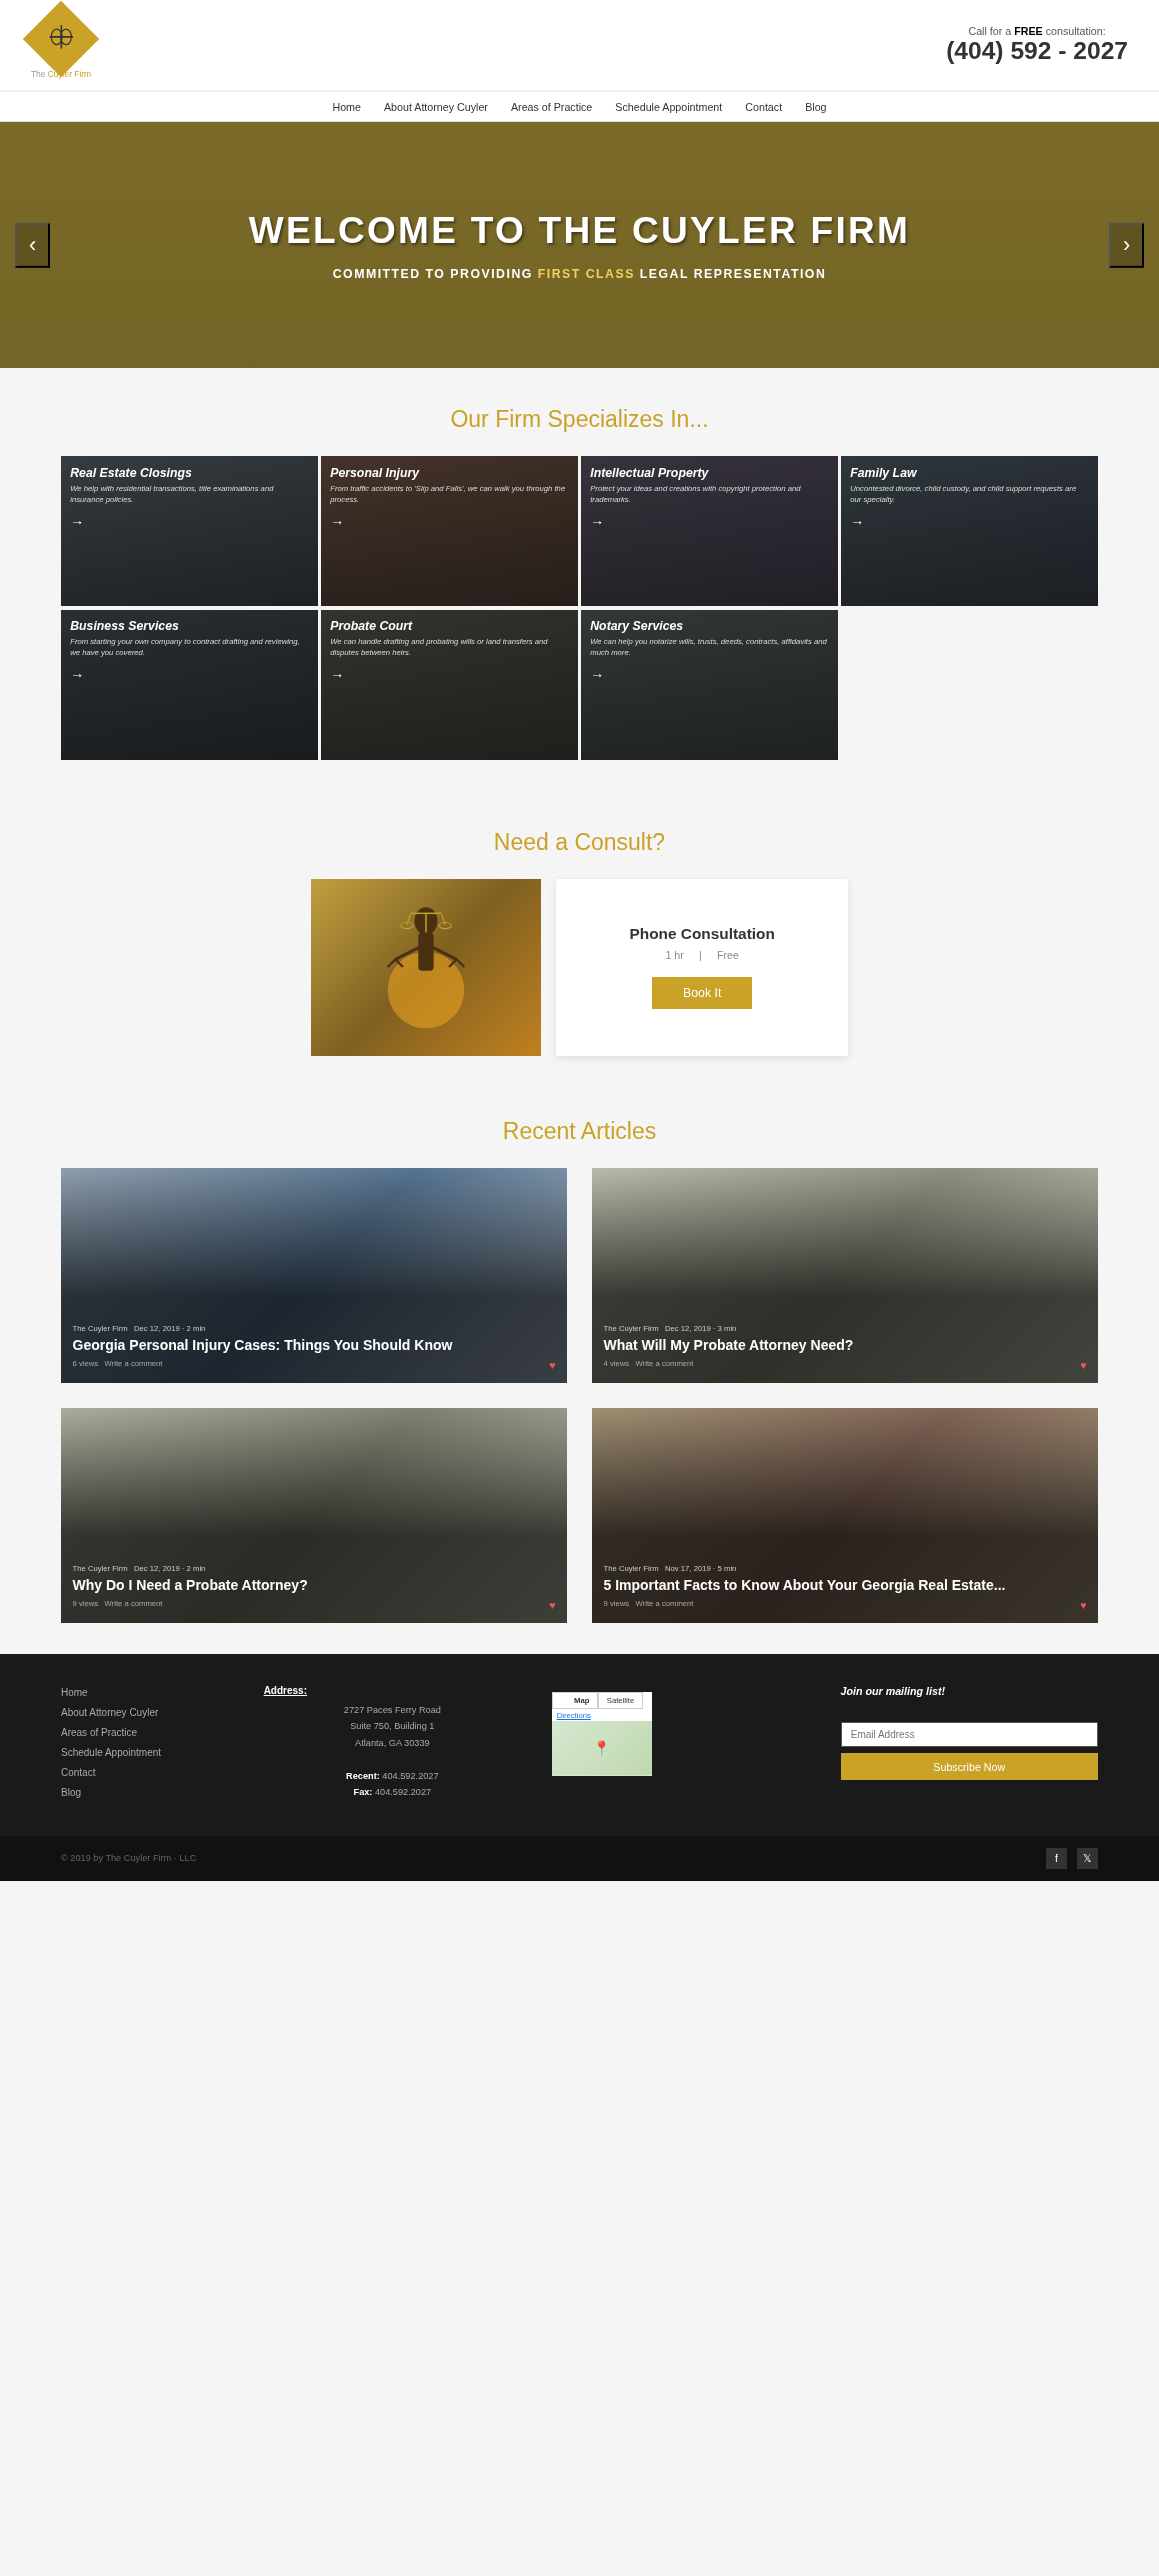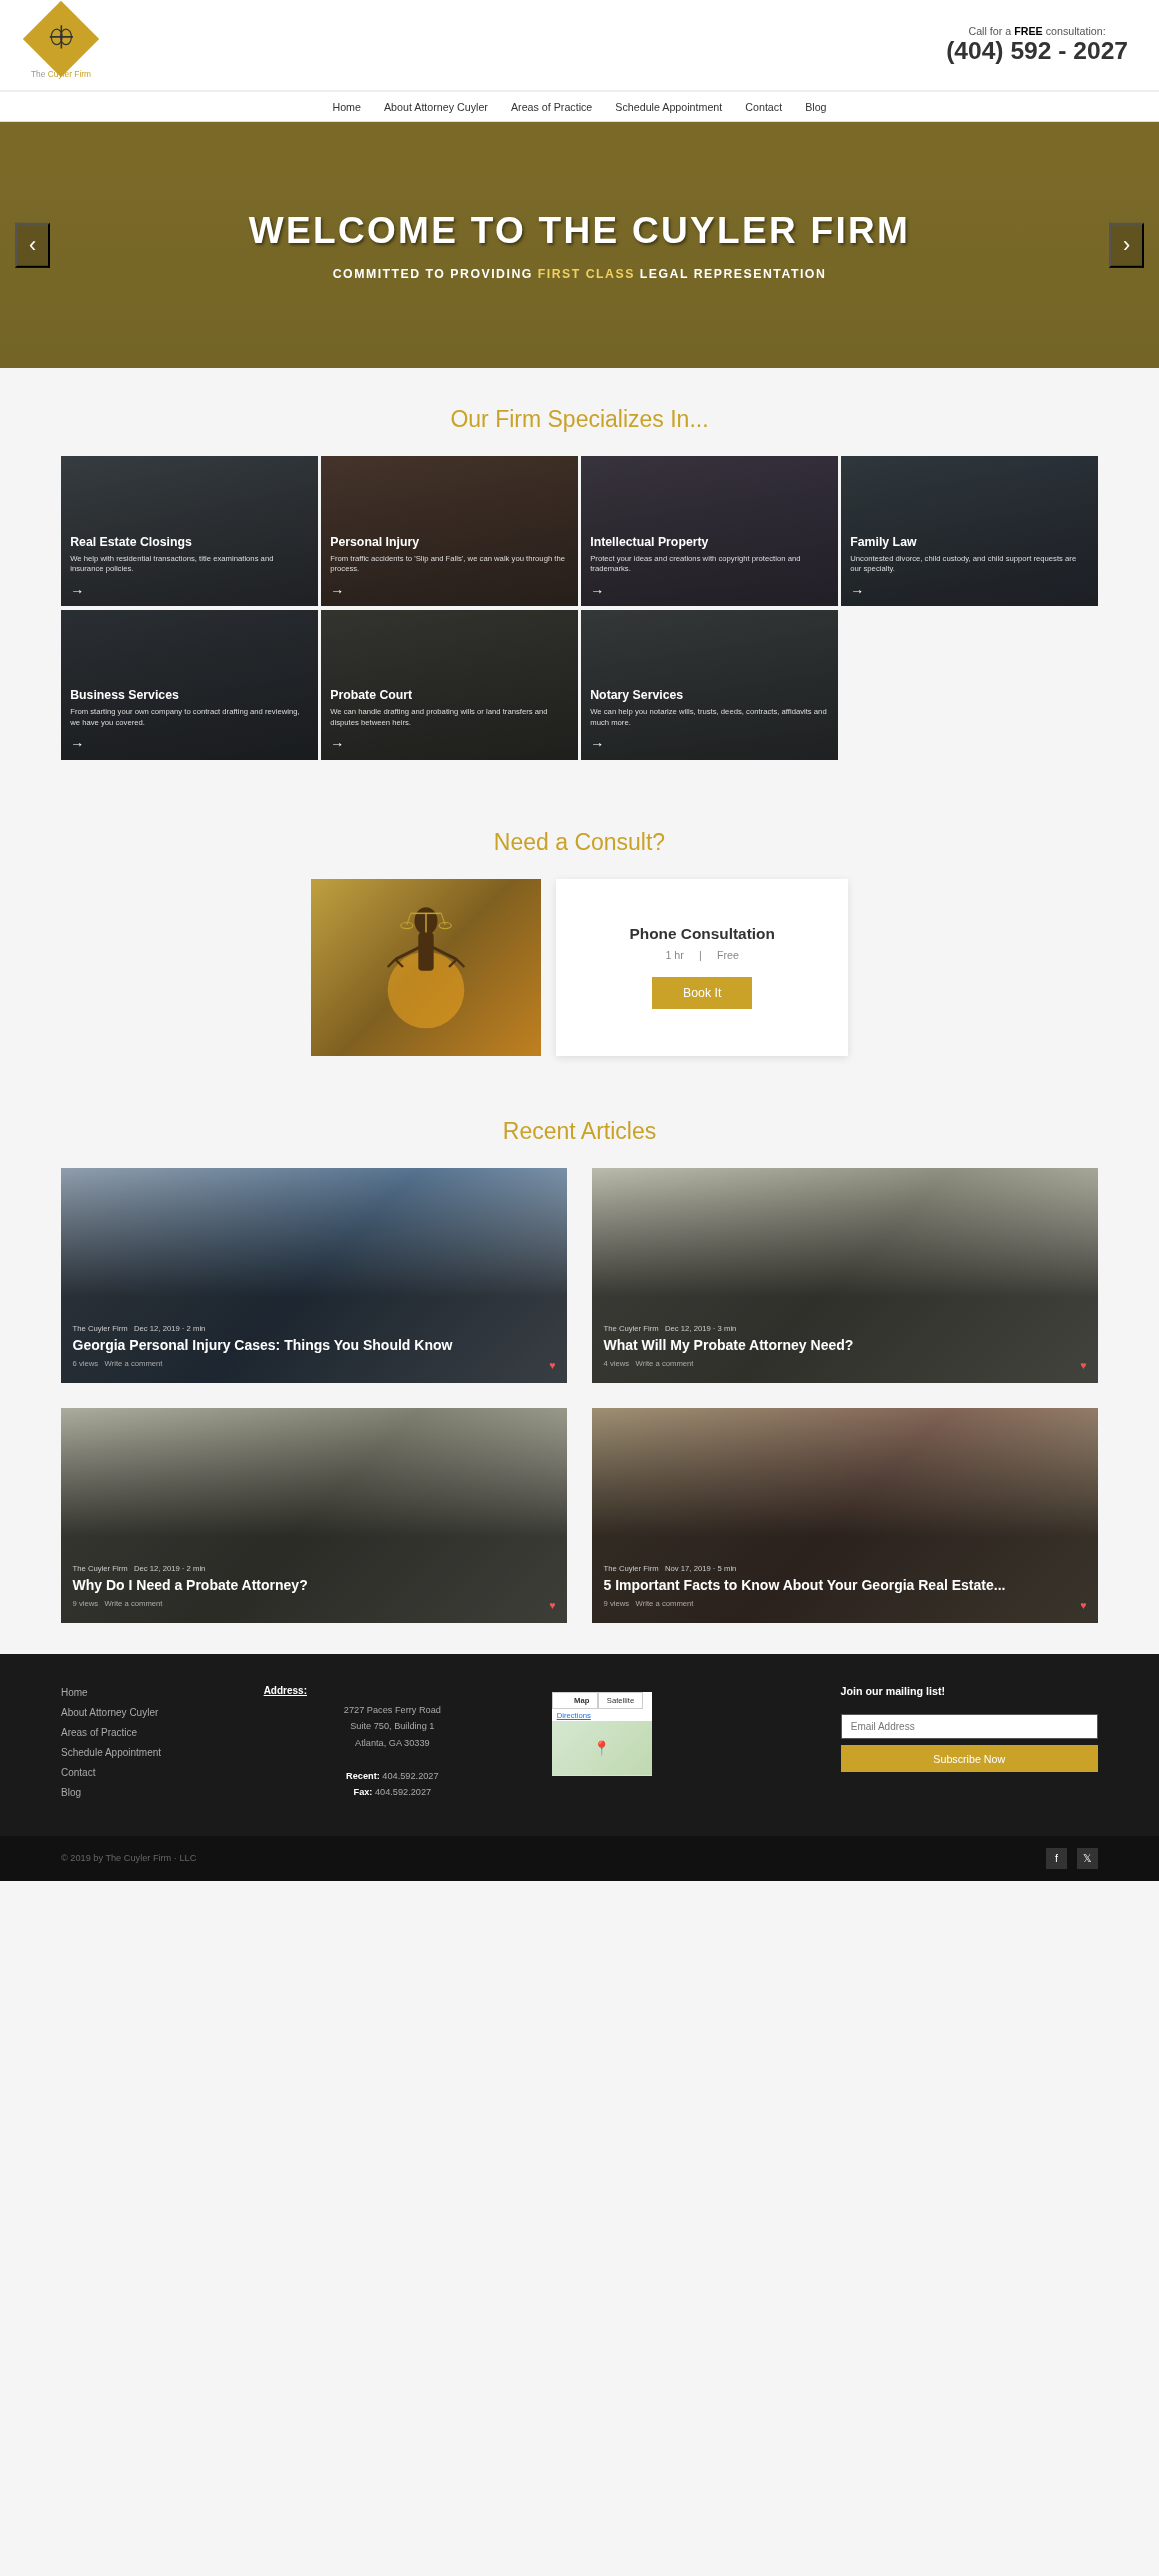--- a/index.html
+++ b/index.html
@@ -31,21 +31,21 @@
     .hero-arrow { position: absolute; top: 50%; transform: translateY(-50%); color: #fff; font-size: 21.5px; cursor: pointer; background: rgba(0,0,0,0.2); padding: 7.7px 11.5px; }
     .hero-arrow-left { left: 15.4px; }
     .hero-arrow-right { right: 15.4px; }
 
     
     .section { padding: 38px 61px; background: #f5f5f5; }
     .section-title { text-align: center; color: #c9a227; font-size: 23px; margin-bottom: 23px; font-weight: normal; }
 
     .services-grid { display: grid; grid-template-columns: repeat(4, 1fr); gap: 3.1px; margin-bottom: 3.1px; }
     .services-grid-2 { display: grid; grid-template-columns: repeat(4, 1fr); gap: 3.1px; }
-    .service-card { position: relative; height: 150px; overflow: hidden; background: #555; display: flex; flex-direction: column; justify-content: flex-end; padding: 9.2px; cursor: pointer; }
+    .service-card { position: relative; height: 150px; overflow: hidden; background: #555; display: flex; flex-direction: column; justify-content: flex-start; padding: 9.2px; cursor: pointer; font-style: italic; }
     .service-card-bg { position: absolute; inset: 0; background: rgba(0,0,0,0.45); }
     .service-card-content { position: relative; z-index: 1; }
     .service-card h3 { color: #fff; font-size: 12.3px; font-weight: bold; margin-bottom: 4.6px; }
     .service-card p { color: #ddd; font-size: 7.7px; line-height: 1.4; margin-bottom: 6.1px; }
     .service-arrow { color: #fff; font-size: 14px; }
 
     
     .card-real-estate { background: linear-gradient(rgba(60,60,60,0.5), rgba(40,40,40,0.7)), linear-gradient(135deg, #8ba0b0, #607080); }
     .card-personal-injury { background: linear-gradient(rgba(60,60,60,0.5), rgba(40,40,40,0.7)), linear-gradient(135deg, #c08060, #906040); }
     .card-intellectual { background: linear-gradient(rgba(60,60,60,0.5), rgba(40,40,40,0.7)), linear-gradient(135deg, #9080a0, #706090); }
@@ -92,21 +92,21 @@
     .footer-address h4 { color: #fff; font-size: 10px; margin-bottom: 6.1px; text-decoration: underline; }
     .footer-address p { font-size: 9.2px; line-height: 1.8; color: #aaa; text-align: center; }
     .footer-address strong { color: #fff; }
     .footer-map { width: 100px; height: 84px; background: #e0e0d0; position: relative; overflow: hidden; margin-top: 7.7px; }
     .footer-map-tabs { display: flex; background: #fff; }
     .footer-map-tab { padding: 3.1px 7.7px; font-size: 7.7px; color: #333; cursor: pointer; border: 0.8px solid #ccc; }
     .footer-map-tab.active { background: #fff; font-weight: bold; padding-left: 21px; }
     .footer-map-directions { font-size: 7.7px; color: #1a73e8; padding: 1.5px 4.6px; cursor: pointer; display: block; background: #fff; }
     .footer-map-area { height: 54px; background: linear-gradient(135deg, #d4e8d0, #c0d8b0); display: flex; align-items: center; justify-content: center; }
     .map-pin { color: #e33; font-size: 14px; }
-    .footer-subscribe h4 { color: #fff; font-size: 10.7px; margin-bottom: 17px; }
+    .footer-subscribe h4 { color: #fff; font-size: 10.7px; margin-bottom: 25px; font-style: italic; }
     .subscribe-input { width: 100%; padding: 6.1px 9.2px; font-size: 10px; border: 0.8px solid #555; background: #fff; color: #333; margin-bottom: 6.1px; }
     .subscribe-btn { background: #c9a227; color: #fff; border: none; padding: 7.7px 15.4px; width: 100%; cursor: pointer; font-size: 10.7px; }
     .footer-bottom { background: #111; color: #666; text-align: center; padding: 11.5px; font-size: 9.2px; display: flex; align-items: center; justify-content: space-between; padding: 11.5px 61px; }
     .footer-social { display: flex; gap: 9.2px; }
     .social-icon { width: 21.5px; height: 21.5px; background: #333; display: flex; align-items: center; justify-content: center; color: #fff; font-size: 10.7px; cursor: pointer; }
   </style>
 </head>
 <body>
 
 <div class="header">

